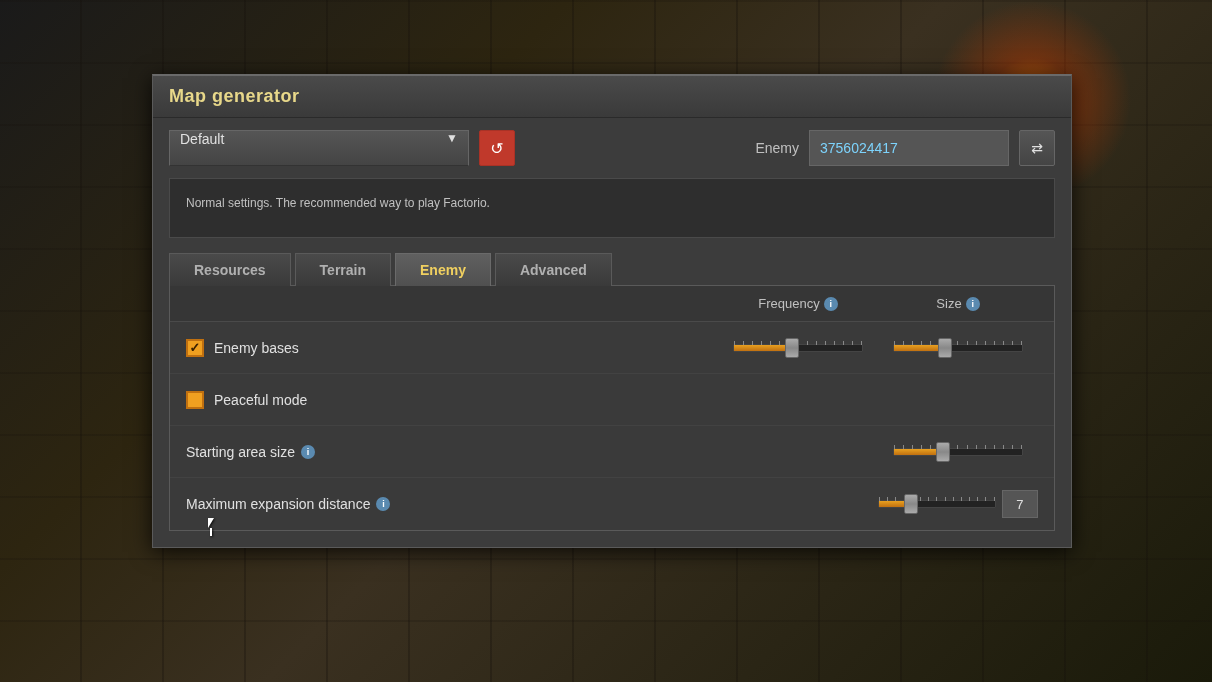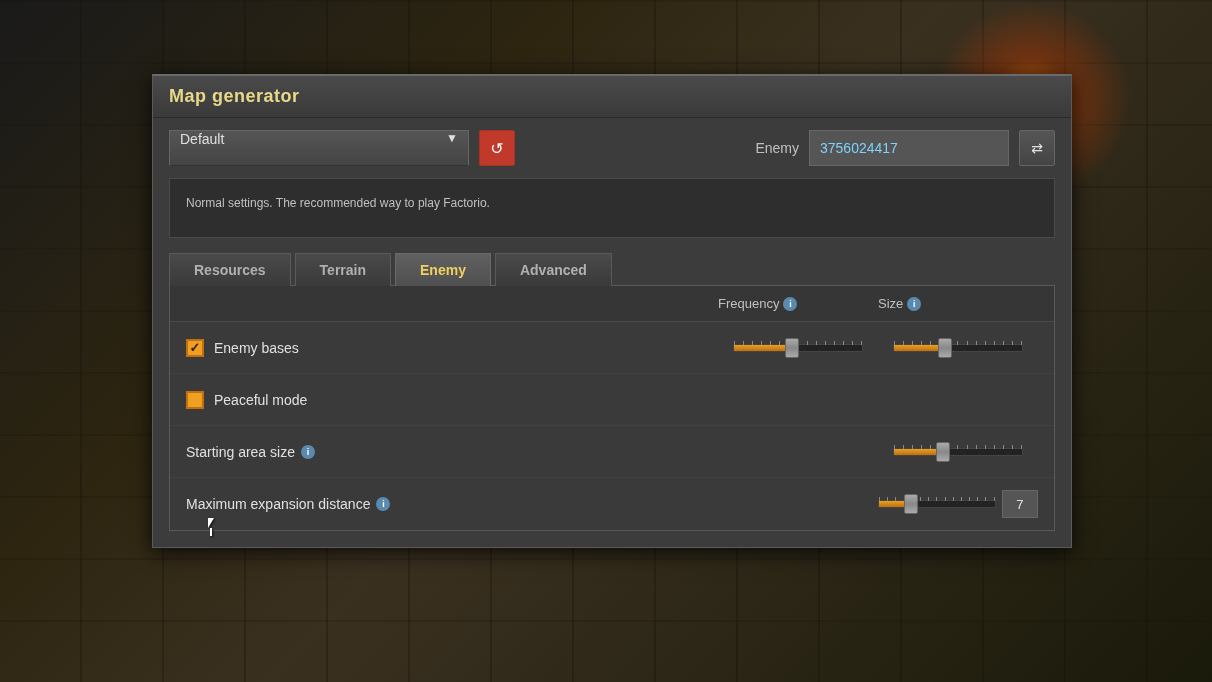--- a/index.html
+++ b/index.html
@@ -217,21 +217,21 @@
       flex: 1;
     }
 
     .table-header-col {
       width: 160px;
       text-align: center;
       color: #c0c0c0;
       font-size: 13px;
       display: flex;
       align-items: center;
-      justify-content: flex-start;
+      justify-content: center;
       gap: 4px;
     }
 
     .info-icon {
       width: 14px;
       height: 14px;
       background: #5a8ab0;
       border-radius: 50%;
       display: inline-flex;
       align-items: center;

